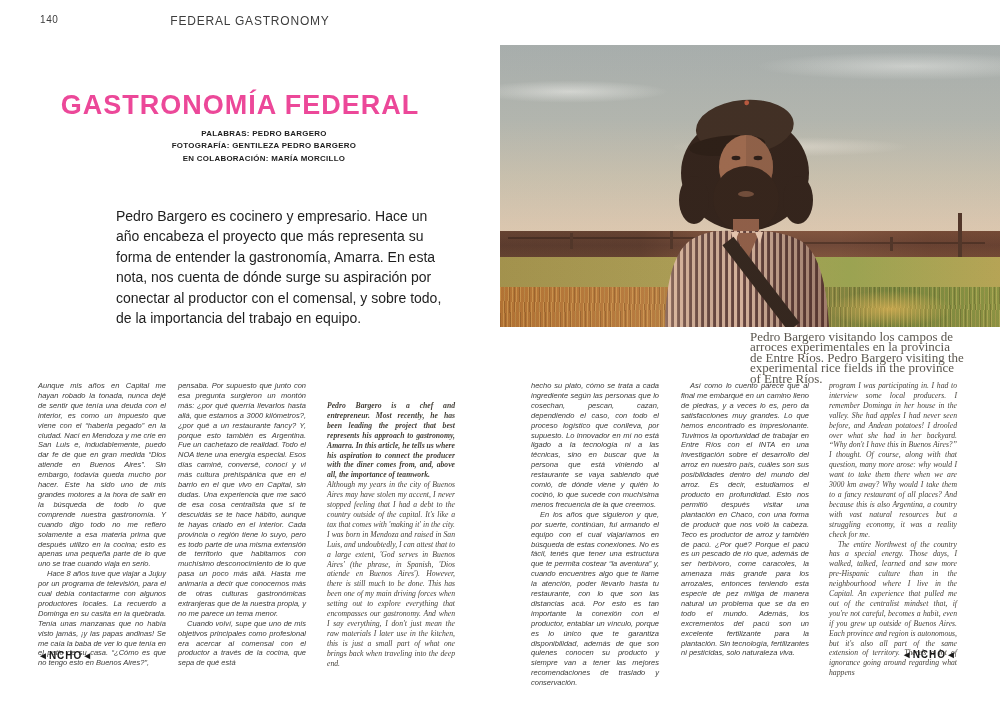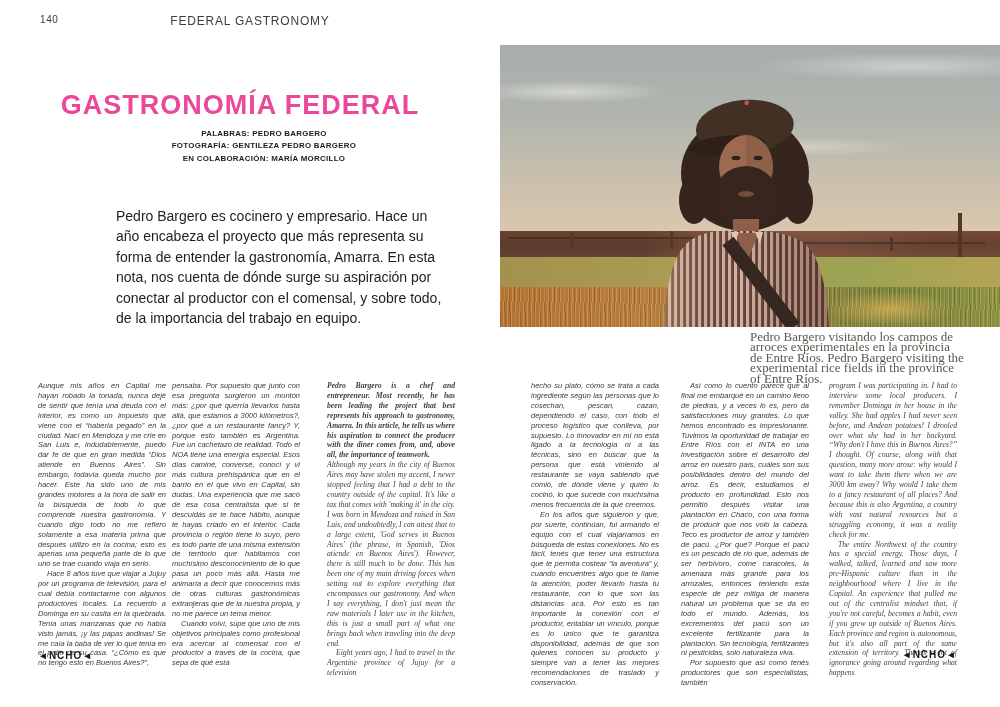--- a/index.html
+++ b/index.html
@@ -24,21 +24,21 @@
   .lede{left:85px;top:206px;width:330px;text-align:left;font-size:14px;
         line-height:20.4px;color:#1e1e1e;margin-left:31px;}
 
   
   .col{top:381px;width:128px;font-size:7.5px;line-height:9.9px;
        text-align:justify;color:#3a3a38;hyphens:auto;}
   .col p{margin:0;font-style:italic;}
   .col p.indent{text-indent:9px;}
   .col.en{font-family:"Liberation Serif",serif;font-size:7.7px;color:#433f38;}
   .col p.bold{font-weight:bold;}
-  .c1{left:38px;}  .c2{left:172px;} .c3{left:327px;}
+  .c1{left:38px;}  .c2{left:178px;} .c3{left:327px;margin-top:20px;}
   .c4{left:531px;} .c5{left:681px;} .c6{left:829px;}
 
   
   .photo{left:500px;top:45px;width:500px;height:282px;overflow:hidden;background:#cfc5b2;}
   .sky{position:absolute;left:0;top:0;right:0;height:212px;
        background:
         radial-gradient(ellipse 140px 16px at 14% 22%, rgba(242,244,242,.55), transparent 70%),
         radial-gradient(ellipse 220px 20px at 82% 10%, rgba(236,239,237,.5), transparent 70%),
         radial-gradient(ellipse 170px 14px at 58% 48%, rgba(242,236,226,.45), transparent 70%),
         linear-gradient(180deg,#a4adad 0%,#afb5af 35%,#c6c0ae 62%,#d9c7b0 85%,#e0ccb2 100%);}
@@ -149,29 +149,27 @@
     <p>Aunque mis años en Capital me hayan robado la tonada, nunca dejé de sentir que tenía una deuda con el interior, es como un impuesto que viene con el “haberla pegado” en la ciudad. Nací en Mendoza y me crie en San Luis e, indudablemente, puedo dar fe de que en gran medida “Dios atiende en Buenos Aires”. Sin embargo, todavía queda mucho por hacer. Este ha sido uno de mis grandes motores a la hora de salir en la búsqueda de todo lo que comprende nuestra gastronomía. Y cuando digo todo no me refiero solamente a esa materia prima que después utilizo en la cocina; esto es apenas una pequeña parte de lo que uno se trae cuando viaja en serio.</p>
     <p class="indent">Hace 8 años tuve que viajar a Jujuy por un programa de televisión, para el cual debía contactarme con algunos productores locales. La recuerdo a Dominga en su casita en la quebrada. Tenía unas manzanas que no había visto jamás, ¡y las papas andinas! Se me caía la baba de ver lo que tenía en el patio de su casa. “¿Cómo es que no tengo esto en Buenos Aires?”,</p>
   </div>
 <div class="abs col c2" lang="es">
     <p>pensaba. Por supuesto que junto con esa pregunta surgieron un montón más: ¿por qué querría llevarlos hasta allá, que estamos a 3000 kilómetros?, ¿por qué a un restaurante fancy? Y, porque esto también es Argentina. Fue un cachetazo de realidad. Todo el NOA tiene una energía especial. Esos días caminé, conversé, conocí y vi más cultura prehispánica que en el barrio en el que vivo en Capital, sin dudas. Una experiencia que me sacó de esa cosa centralista que si te descuidás se te hace hábito, aunque te hayas criado en el interior. Cada provincia o región tiene lo suyo, pero es todo parte de una misma extensión de territorio que habitamos con muchísimo desconocimiento de lo que pasa un poco más allá. Hasta me animaría a decir que conocemos más de otras culturas gastronómicas extranjeras que de la nuestra propia, y no me parece un tema menor.</p>
     <p class="indent">Cuando volví, supe que uno de mis objetivos principales como profesional era acercar al comensal con el productor a través de la cocina, que sepa de qué está</p>
   </div>
 <div class="abs col en c3" lang="en">
     <p class="bold">Pedro Bargero is a chef and entrepreneur. Most recently, he has been leading the project that best represents his approach to gastronomy, Amarra. In this article, he tells us where his aspiration to connect the producer with the diner comes from, and, above all, the importance of teamwork.</p>
     <p>Although my years in the city of Buenos Aires may have stolen my accent, I never stopped feeling that I had a debt to the country outside of the capital. It's like a tax that comes with 'making it' in the city. I was born in Mendoza and raised in San Luis, and undoubtedly, I can attest that to a large extent, 'God serves in Buenos Aires' (the phrase, in Spanish, 'Dios atiende en Buenos Aires'). However, there is still much to be done. This has been one of my main driving forces when setting out to explore everything that encompasses our gastronomy. And when I say everything, I don't just mean the raw materials I later use in the kitchen, this is just a small part of what one brings back when traveling into the deep end.</p>
-    <p class="indent">Eight years ago, I had to travel to the Argentine province of Jujuy for a television</p>
   </div>
 <div class="abs col c4" lang="es">
     <p>hecho su plato, cómo se trata a cada ingrediente según las personas que lo cosechan, pescan, cazan, dependiendo el caso, con todo el proceso logístico que conlleva, por supuesto. Lo innovador en mí no está ligado a la tecnología ni a las técnicas, sino en buscar que la persona que está viniendo al restaurante se vaya sabiendo qué comió, de dónde viene y quién lo cocinó, lo que sucede con muchísima menos frecuencia de la que creemos.</p>
     <p class="indent">En los años que siguieron y que, por suerte, continúan, fui armando el equipo con el cual viajaríamos en búsqueda de estas conexiones. No es fácil, tenés que tener una estructura que te permita costear “la aventura” y, cuando encuentres algo que te llame la atención, poder llevarlo hasta tu restaurante, con lo que son las distancias acá. Por esto es tan importante la conexión con el productor, entablar un vínculo, porque es lo único que te garantiza disponibilidad, además de que son quienes conocen su producto y siempre van a tener las mejores recomendaciones de traslado y conservación.</p>
   </div>
 <div class="abs col c5" lang="es">
     <p class="indent">Así como lo cuento parece que al final me embarqué en un camino lleno de piedras, y a veces lo es, pero da satisfacciones muy grandes. Lo que hemos encontrado es impresionante. Tuvimos la oportunidad de trabajar en Entre Ríos con el INTA en una investigación sobre el desarrollo del arroz en nuestro país, cuáles son sus posibilidades dentro del mundo del arroz. Es decir, estudiamos el producto en profundidad. Esto nos permitió después visitar una plantación en Chaco, con una forma de producir que nos voló la cabeza. Teco es productor de arroz y también de pacú. ¿Por qué? Porque el pacú es un pescado de río que, además de ser herbívoro, come caracoles, la amenaza más grande para los arrozales, entonces teniendo esta especie de pez mitiga de manera natural un problema que se da en todo el mundo. Además, los excrementos del pacú son un excelente fertilizante para la plantación. Sin tecnología, fertilizantes ni pesticidas, solo naturaleza viva.</p>
-    <p class="indent">Por supuesto que así como tenés productores que son especialistas, también</p>
   </div>
 <div class="abs col en c6" lang="en">
     <p>program I was participating in. I had to interview some local producers. I remember Dominga in her house in the valley. She had apples I had never seen before, and Andean potatoes! I drooled over what she had in her backyard. “Why don't I have this in Buenos Aires?” I thought. Of course, along with that question, many more arose: why would I want to take them there when we are 3000 km away? Why would I take them to a fancy restaurant of all places? And because this is also Argentina, a country with vast natural resources but a struggling economy, it was a reality check for me.</p>
     <p class="indent">The entire Northwest of the country has a special energy. Those days, I walked, talked, learned and saw more pre-Hispanic culture than in the neighbourhood where I live in the Capital. An experience that pulled me out of the centralist mindset that, if you're not careful, becomes a habit, even if you grew up outside of Buenos Aires. Each province and region is autonomous, but it's also all part of the same extension of territory. There's a lot of ignorance going around regarding what happens</p>
   </div>
 
 <div class="abs logo logo-left">◄NCHO◄</div>
 <div class="abs logo logo-right">◄NCHO◄</div>
 
 </body></html>

